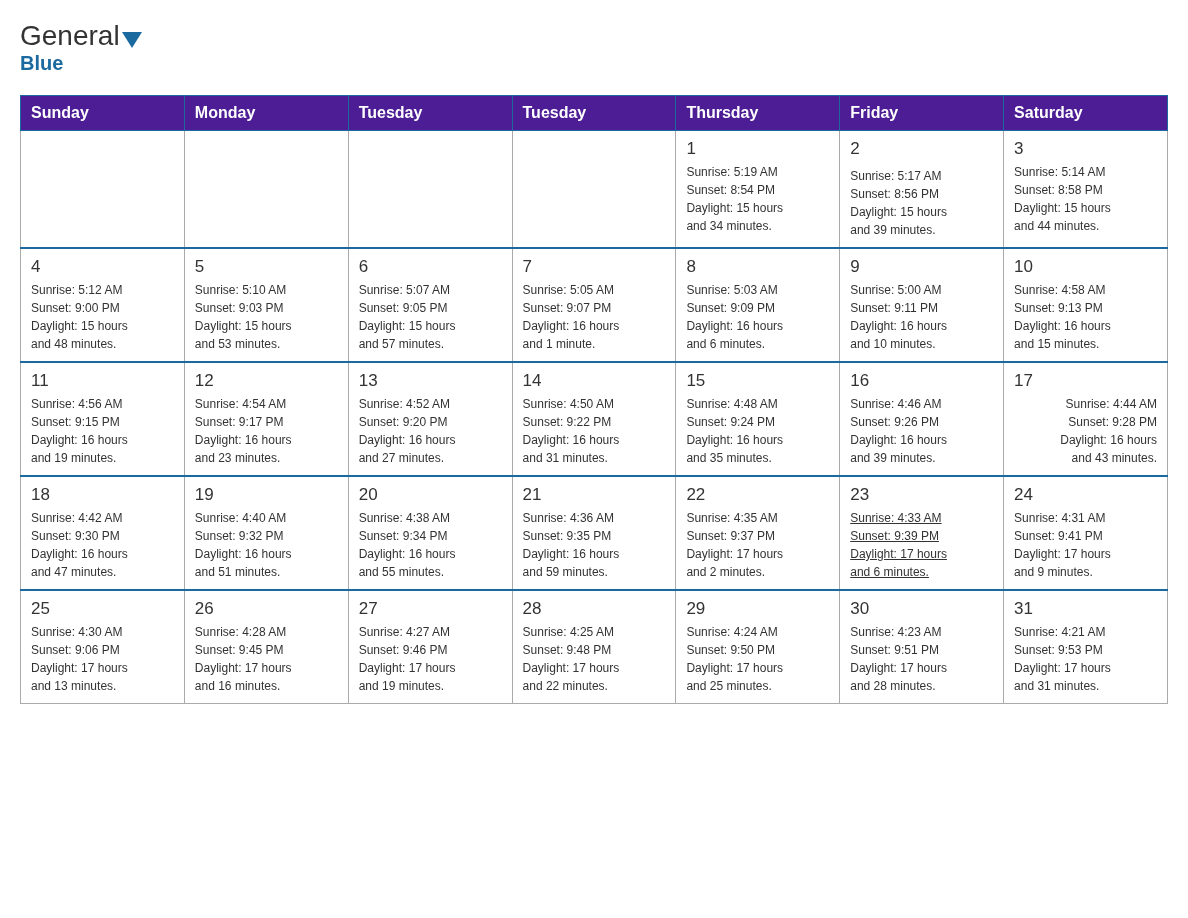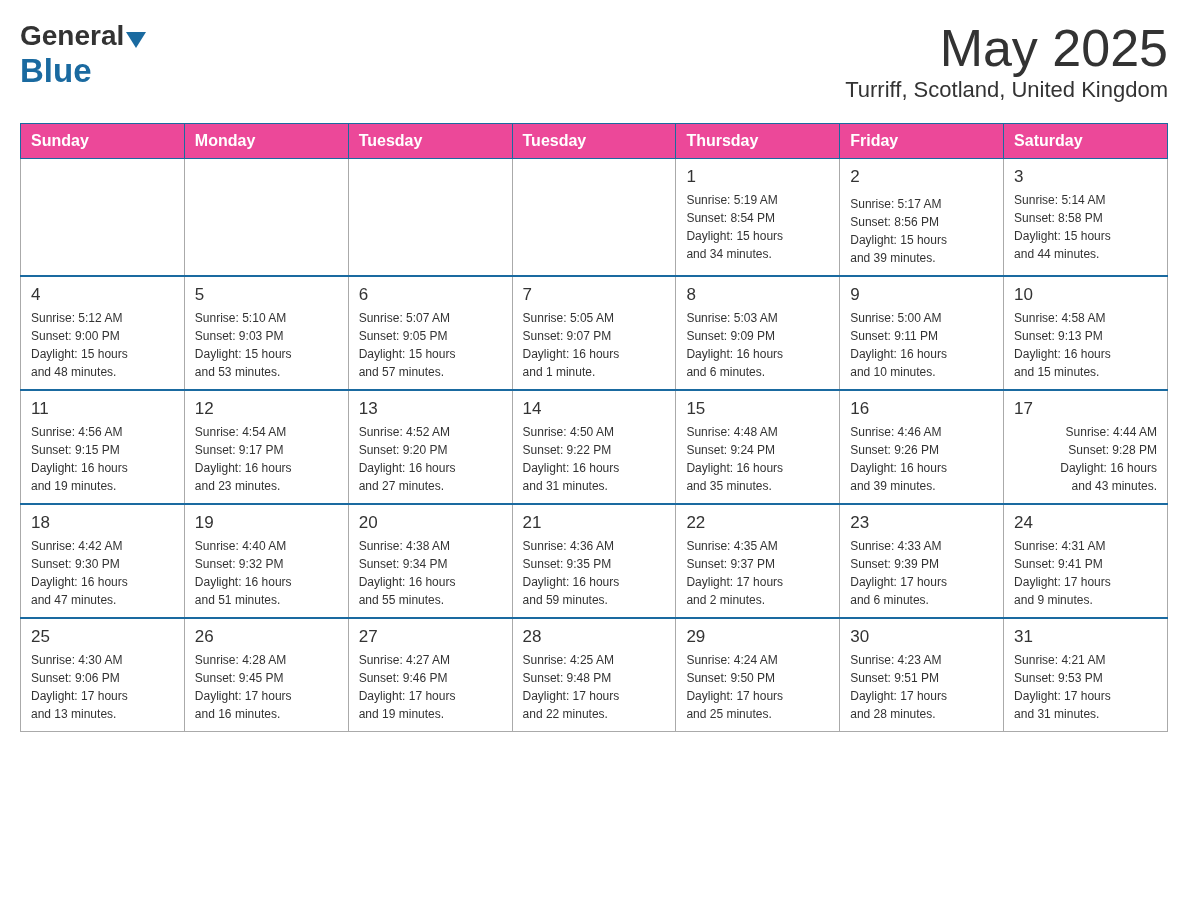--- a/index.html
+++ b/index.html
@@ -11,25 +11,25 @@
       min-height: 918px;
     }
     .header {
       display: flex;
       justify-content: space-between;
       align-items: flex-start;
       margin-bottom: 20px;
     }
     .logo-text-general {
       font-size: 28px;
-      font-weight: bold;
+      font-weight: normal;
       color: #333;
     }
     .logo-text-blue {
-      font-size: 33px;
+      font-size: 20px;
       font-weight: bold;
       color: #1a6aa0;
     }
     .logo-triangle {
       width: 0;
       height: 0;
       border-left: 10px solid transparent;
       border-right: 10px solid transparent;
       border-top: 16px solid #1a6aa0;
       margin-left: 2px;
@@ -47,21 +47,21 @@
     .location-title {
       font-size: 22px;
       color: #333;
     }
     .calendar {
       width: 100%;
       border-collapse: collapse;
       border: 1px solid #999;
     }
     .calendar th {
-      background-color: #ec4899;
+      background-color: #4c1d95;
       color: #fff;
       padding: 8px 10px;
       text-align: left;
       font-size: 16px;
       border: 1px solid #1a6aa0;
     }
     .calendar td {
       vertical-align: top;
       padding: 8px 10px;
       border: 1px solid #aaa;
@@ -103,24 +103,20 @@
 <div class="header">
   <div class="logo-wrapper">
     <div class="logo-line1">
       <span class="logo-text-general">General</span>
       <div class="logo-triangle"></div>
     </div>
     <div class="logo-line2">
       <span class="logo-text-blue">Blue</span>
     </div>
   </div>
-  <div class="title-area">
-    <div class="month-title">May 2025</div>
-    <div class="location-title">Turriff, Scotland, United Kingdom</div>
-  </div>
 </div>
 
 <table class="calendar">
   <thead>
     <tr>
     <th>Sunday</th>
         <th>Monday</th>
         <th>Tuesday</th>
         <th>Tuesday</th>
         <th>Thursday</th>
@@ -289,21 +285,21 @@
         </td>
         <td>
           <div class="day-number">22</div>
           <div class="day-info" style="white-space: pre-line;">Sunrise: 4:35 AM
 Sunset: 9:37 PM
 Daylight: 17 hours
 and 2 minutes.</div>
         </td>
         <td>
           <div class="day-number">23</div>
-          <div class="day-info" style="white-space: pre-line;">Sunrise: 4:33 AM
+          <div class="day-info" style="white-space: pre-line; text-decoration: underline;">Sunrise: 4:33 AM
 Sunset: 9:39 PM
 Daylight: 17 hours
 and 6 minutes.</div>
         </td>
         <td>
           <div class="day-number">24</div>
           <div class="day-info" style="white-space: pre-line;">Sunrise: 4:31 AM
 Sunset: 9:41 PM
 Daylight: 17 hours
 and 9 minutes.</div>

